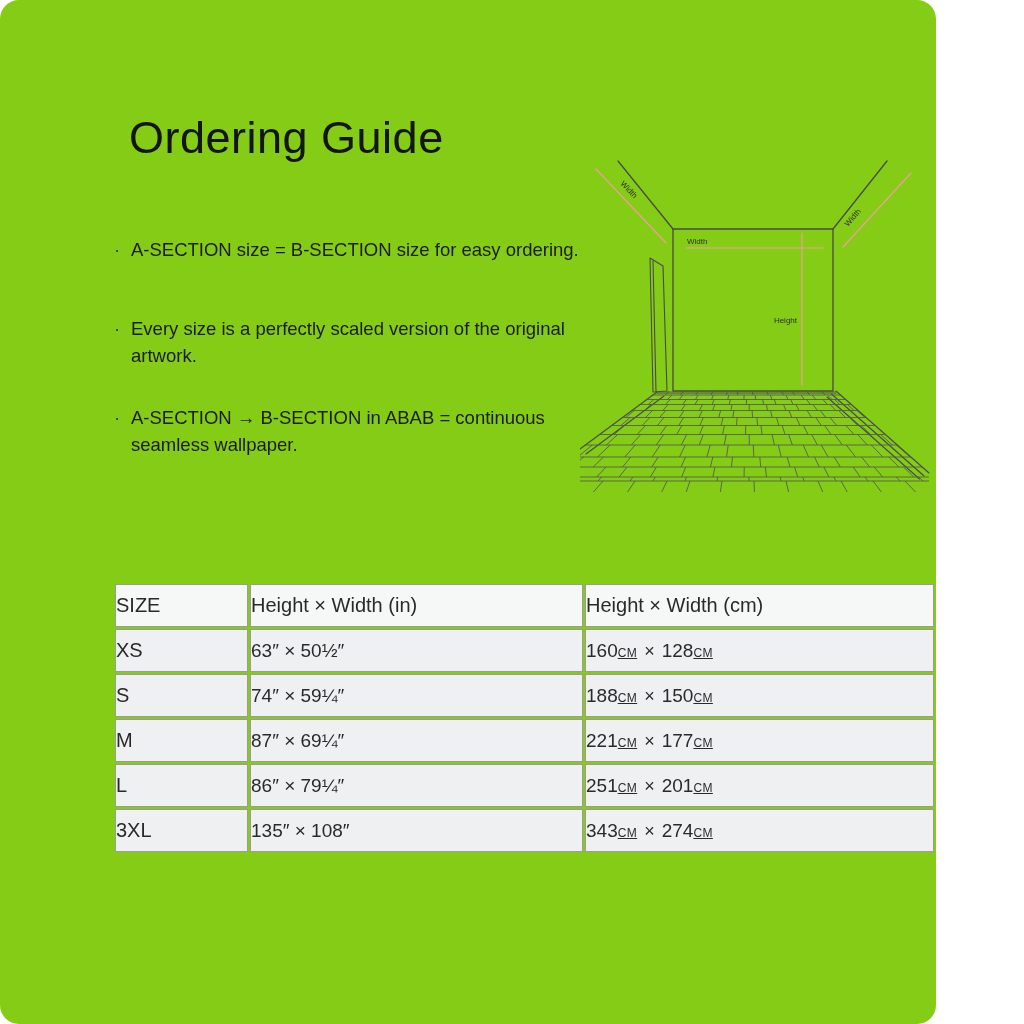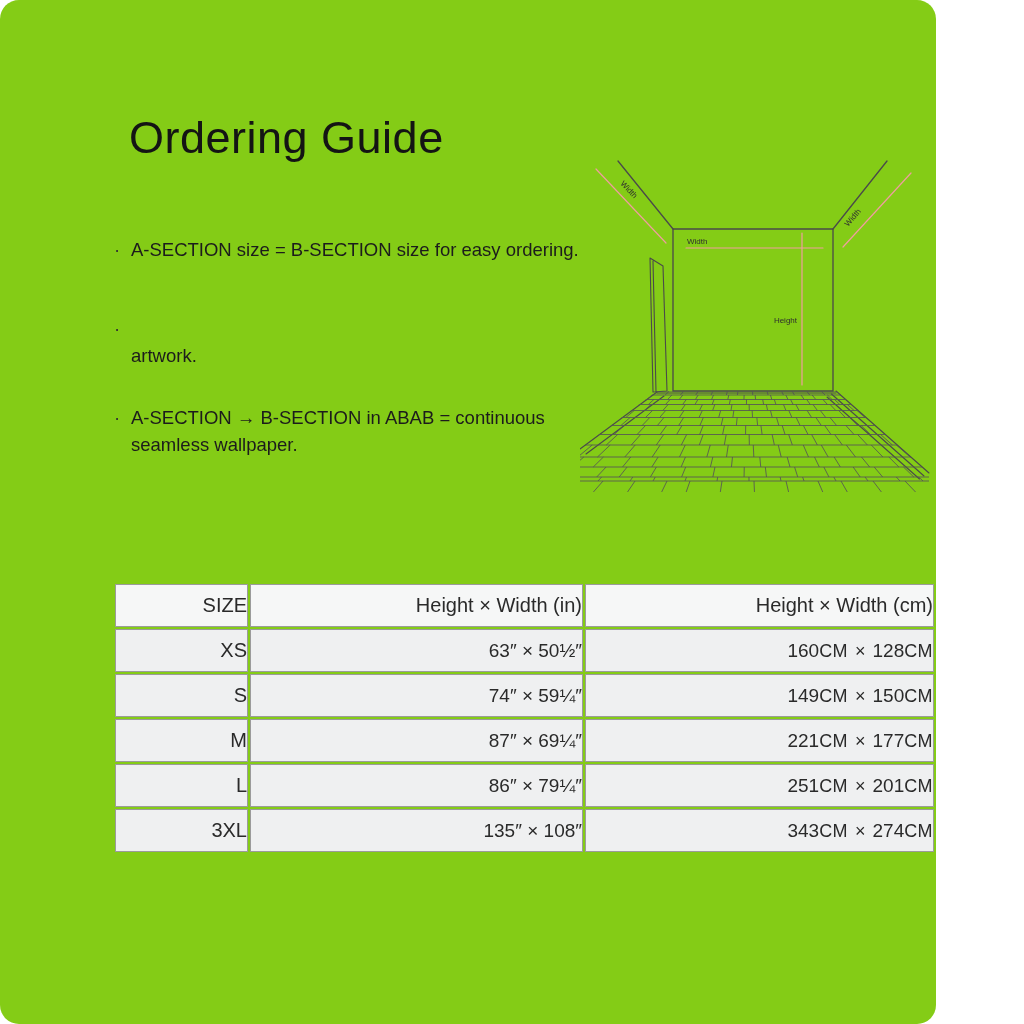--- a/index.html
+++ b/index.html
@@ -21,44 +21,44 @@
   .room{position:absolute;left:580px;top:140px;width:450px;height:370px;}
   .room text{fill:#2f2f2f;font-size:8px;font-family:"Liberation Sans",sans-serif;}
 
   
   table.size-table{
     position:absolute;left:113px;top:582px;width:823px;
     border-collapse:separate;border-spacing:2px;table-layout:fixed;
   }
   .size-table th,.size-table td{
     border:1px solid #9b9b9b;background:#eff0f1;height:41px;
-    text-align:right;vertical-align:middle;font-weight:400;
+    text-align:left;vertical-align:middle;font-weight:400;
     font-size:19px;color:#2a2a2a;padding:0;
   }
   .size-table th{background:#f6f7f7;font-size:20px;}
   .size-table td.c-size{font-size:20px;}
-  .size-table .unit{font-size:18px;letter-spacing:0.4px;}
+  .size-table .unit{font-size:12px;letter-spacing:0.4px;text-decoration:underline;}
   .size-table .times{margin:0 7px;font-size:18px;}
   col.c1{width:133px;} col.c2{width:333px;} col.c3{width:349px;}
 </style>
 </head>
 <body>
 
 <div class="page">
 
   <h1 class="title">Ordering Guide</h1>
 
   <div class="bullet b1">
     <span class="marker">·</span>
     <span class="btext"><span>A-SECTION size = B-SECTION size for easy ordering.</span><br><span></span></span>
   </div>
 
   <div class="bullet b2">
     <span class="marker">·</span>
-    <span class="btext"><br><span>artwork.</span></span>
+    <span class="btext"><span>Every size is a perfectly scaled version of the original</span><br><span>artwork.</span></span>
   </div>
 
   <div class="bullet b3">
     <span class="marker">·</span>
     <span class="btext"><span>A-SECTION → B-SECTION in ABAB = continuous</span><br><span>seamless wallpaper.</span></span>
   </div>
 
   <svg class="room" viewBox="0 0 450 370">
     <defs>
       <clipPath id="floorClip">
@@ -577,21 +577,21 @@
     </thead>
     <tbody>
       <tr>
         <td class="c-size">XS</td>
         <td>63″ × 50½″</td>
         <td><span>160</span><span class="unit">CM</span><span class="times">×</span><span>128</span><span class="unit">CM</span></td>
       </tr>
       <tr>
         <td class="c-size">S</td>
         <td>74″ × 59¼″</td>
-        <td><span>149</span><span class="unit">CM</span><span class="times">×</span><span>150</span><span class="unit">CM</span></td>
+        <td><span>188</span><span class="unit">CM</span><span class="times">×</span><span>150</span><span class="unit">CM</span></td>
       </tr>
       <tr>
         <td class="c-size">M</td>
         <td>87″ × 69¼″</td>
         <td><span>221</span><span class="unit">CM</span><span class="times">×</span><span>177</span><span class="unit">CM</span></td>
       </tr>
       <tr>
         <td class="c-size">L</td>
         <td>86″ × 79¼″</td>
         <td><span>251</span><span class="unit">CM</span><span class="times">×</span><span>201</span><span class="unit">CM</span></td>

